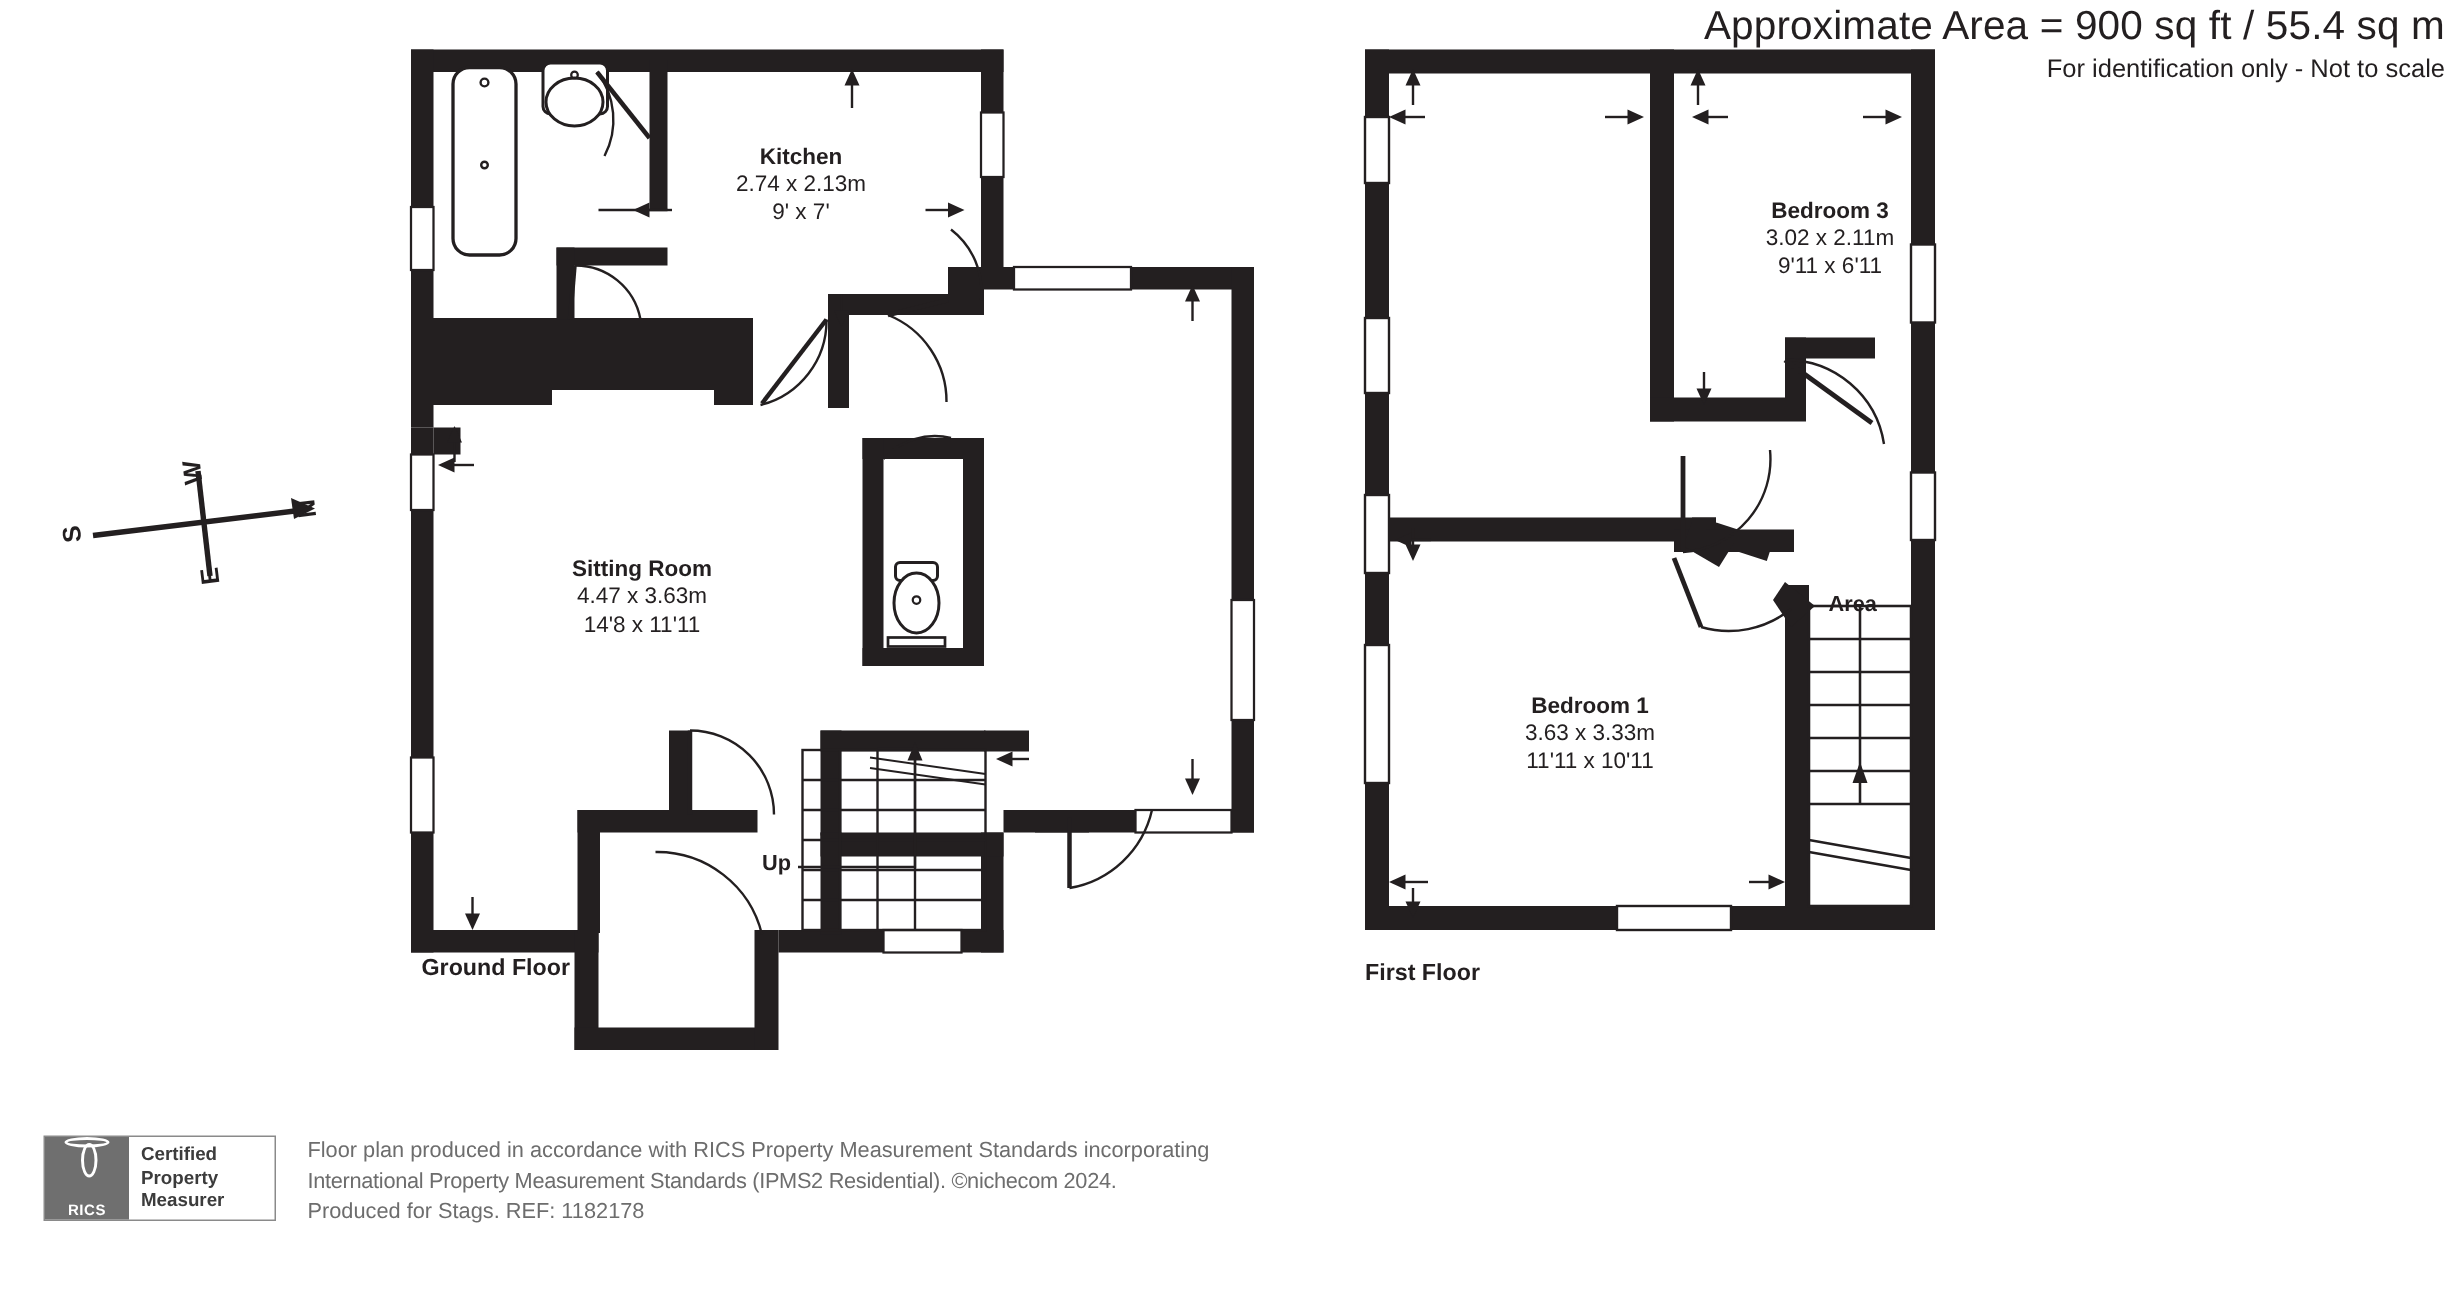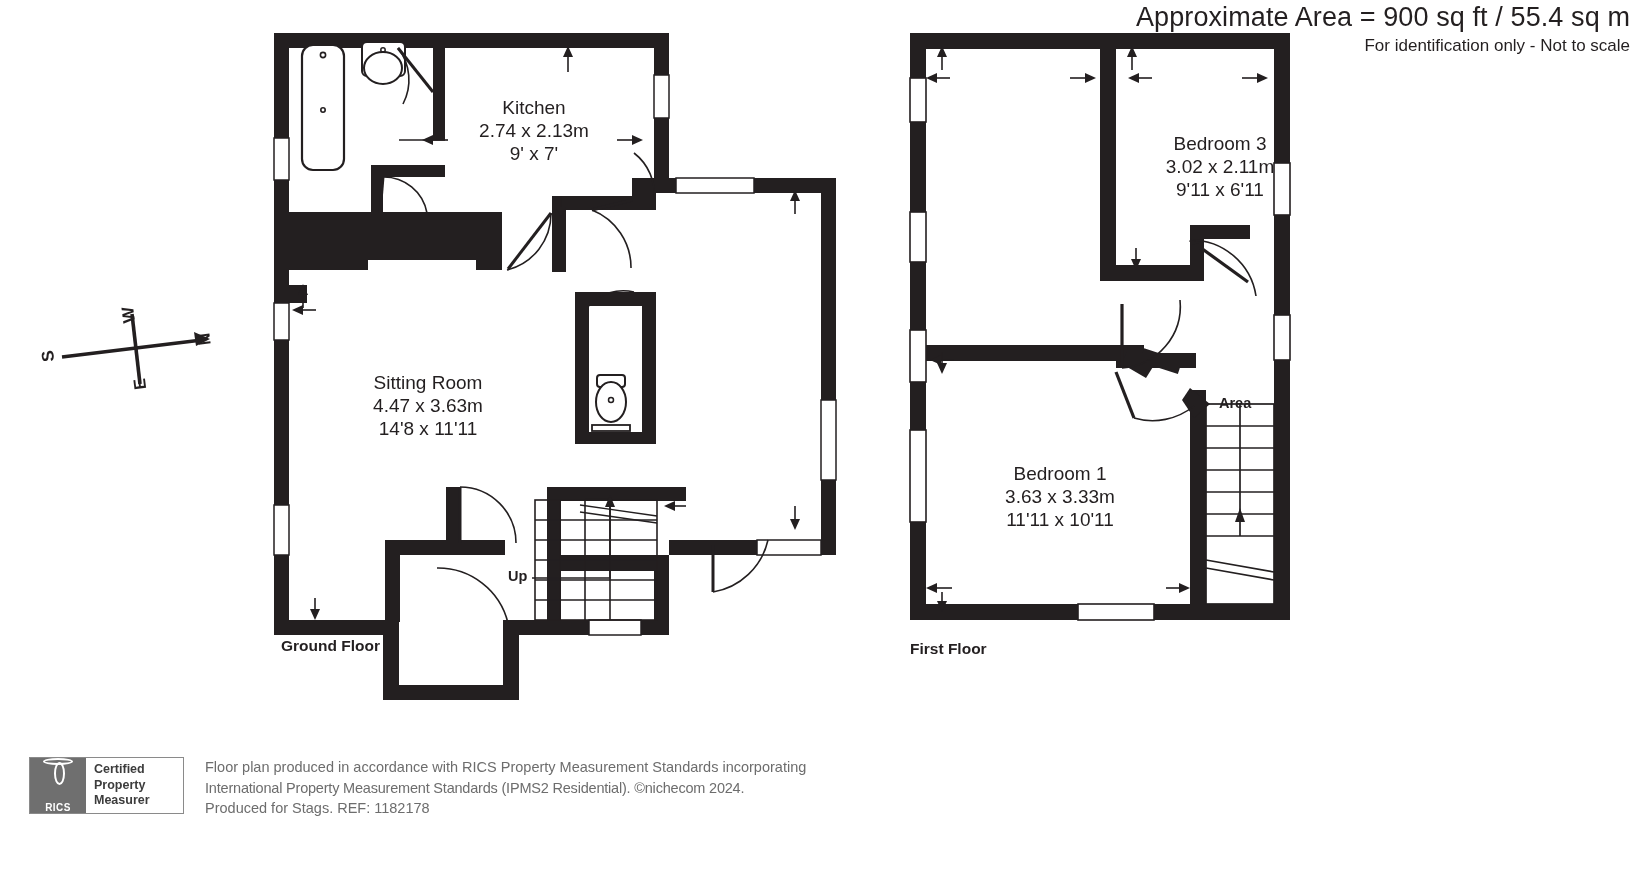--- a/index.html
+++ b/index.html
@@ -39,26 +39,26 @@
     font-size: 17px;
     white-space: nowrap;
   }
   .room-label {
     position: absolute;
     text-align: center;
     line-height: 1.22;
     white-space: nowrap;
   }
   .room-label .rname {
-    font-size: 19px;
-    font-weight: normal;
+    font-size: 15px;
+    font-weight: bold;
     display: block;
   }
   .room-label .rdim {
-    font-size: 19px;
+    font-size: 15px;
     display: block;
   }
   .floor-title {
     position: absolute;
     font-size: 15.5px;
     font-weight: bold;
     white-space: nowrap;
   }
   .stair-word {
     position: absolute;

